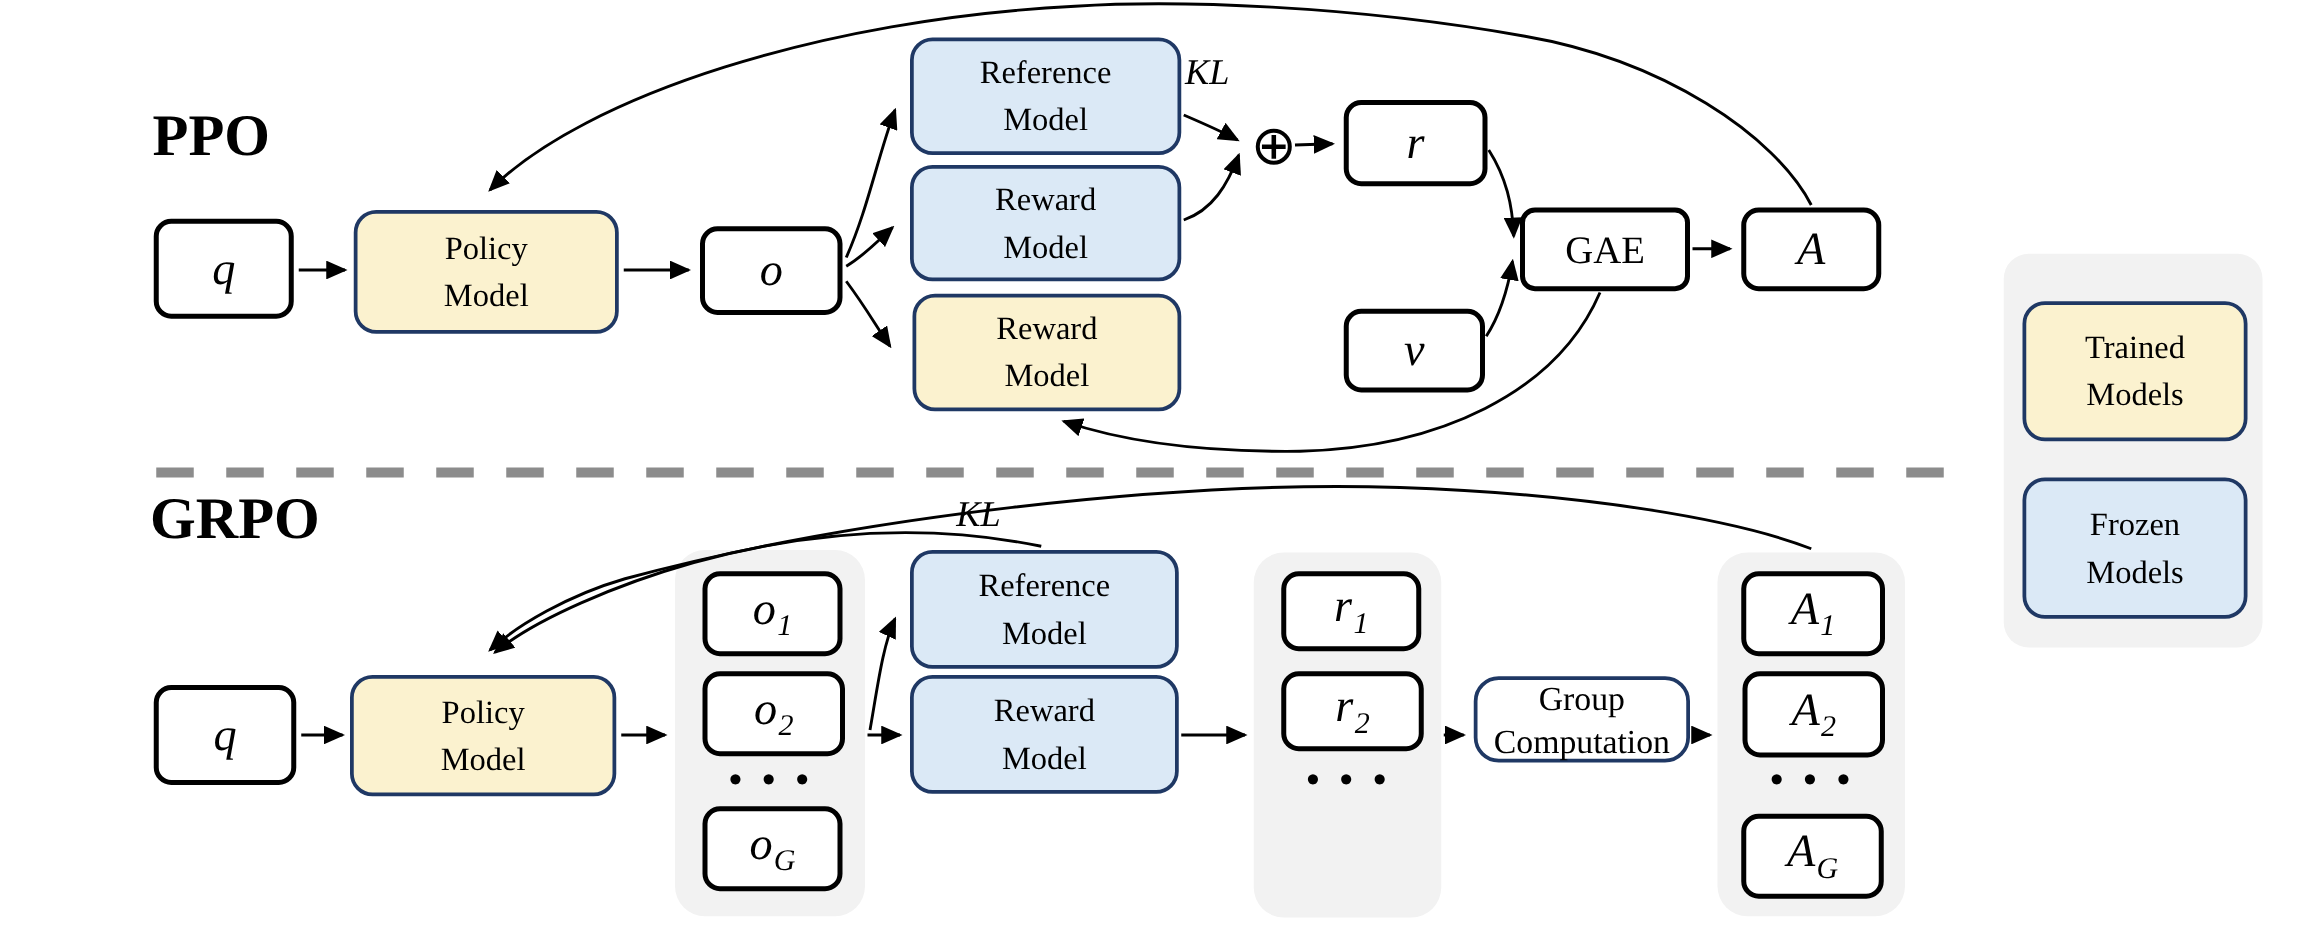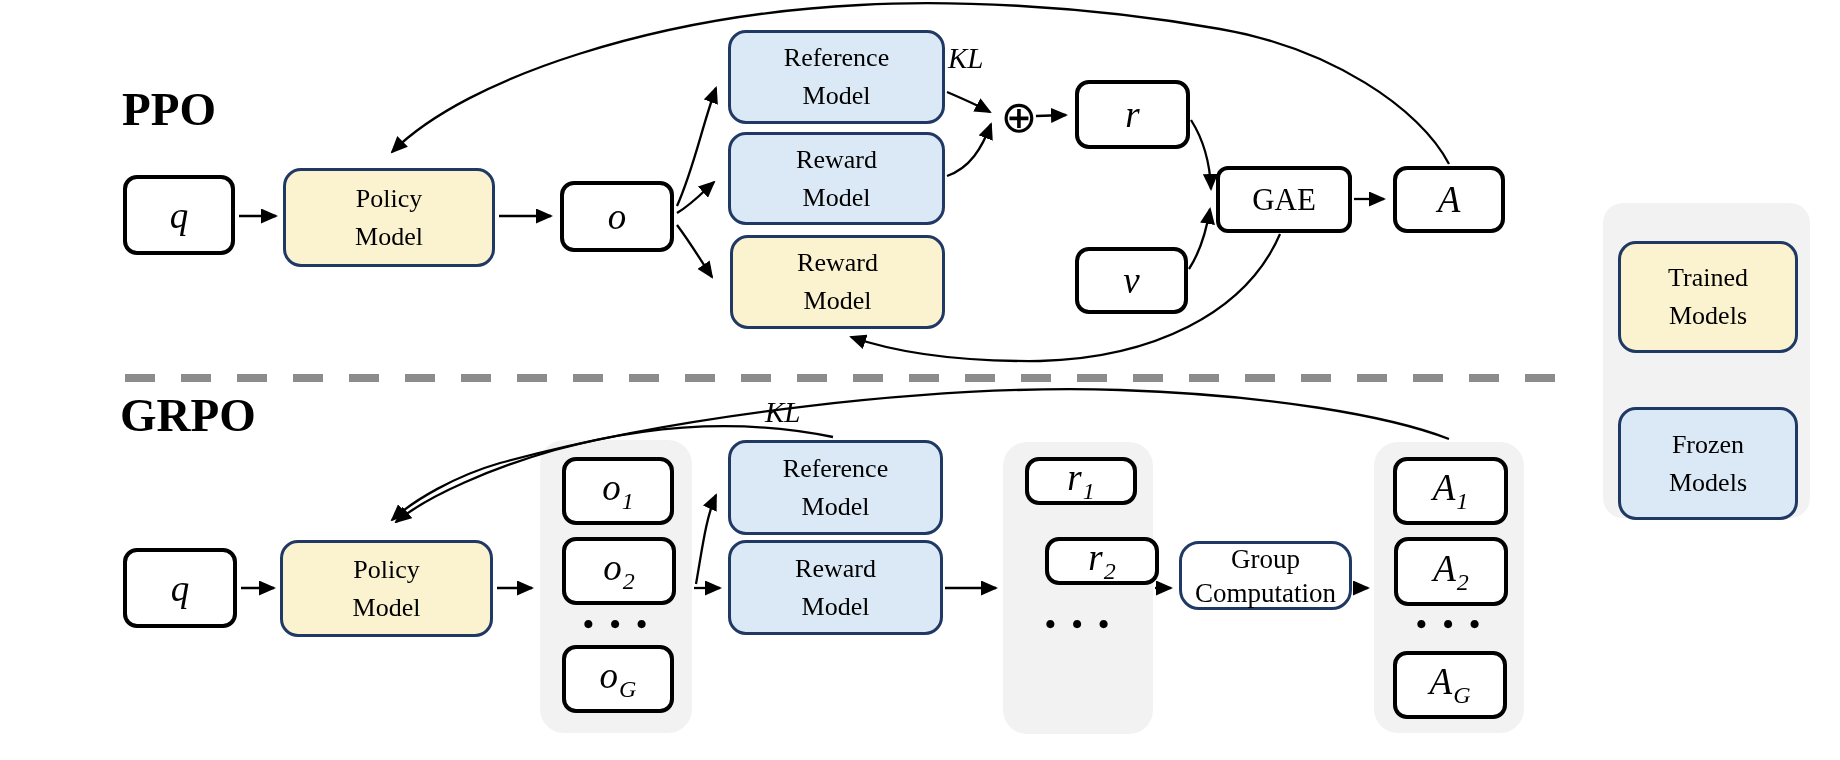--- a/index.html
+++ b/index.html
@@ -170,24 +170,24 @@
     </div>
   </div>
 
   <div class="box model blue" style="left:728px;top:540px;width:215px;height:95px;">
     <div class="label2">
       <div>Reward</div>
         <div>Model</div>
     </div>
   </div>
 
-  <div class="box plain" style="left:1025px;top:457px;width:112px;height:48px;">
+  <div class="box plain" style="left:1025px;top:457px;width:112px;height:64px;">
     <span class="mathv"><span>r</span><span class="sub">1</span></span>
   </div>
-  <div class="box plain" style="left:1025px;top:537px;width:114px;height:48px;margin-left:20px;">
+  <div class="box plain" style="left:1025px;top:537px;width:114px;height:64px;">
     <span class="mathv"><span>r</span><span class="sub">2</span></span>
   </div>
   <div class="dots" style="left:1003px;top:612px;width:150px;">• • •</div>
 
   <div class="box gc" style="left:1179px;top:541px;width:173px;height:69px;">
     <div class="label2">
       <div>Group</div>
         <div>Computation</div>
     </div>
   </div>
@@ -202,20 +202,20 @@
   <div class="box plain" style="left:1393px;top:651px;width:114px;height:68px;">
     <span class="mathv"><span>A</span><span class="sub">G</span></span>
   </div>
 
   <div class="box model yellow" style="left:1618px;top:241px;width:180px;height:112px;">
     <div class="label2">
       <div>Trained</div>
         <div>Models</div>
     </div>
   </div>
-  <div class="box model blue" style="left:1618px;top:382px;width:180px;height:113px;margin-top:25px;">
+  <div class="box model blue" style="left:1618px;top:382px;width:180px;height:113px;">
     <div class="label2">
       <div>Frozen</div>
         <div>Models</div>
     </div>
   </div>
 
 </div>
 
 </body></html>

